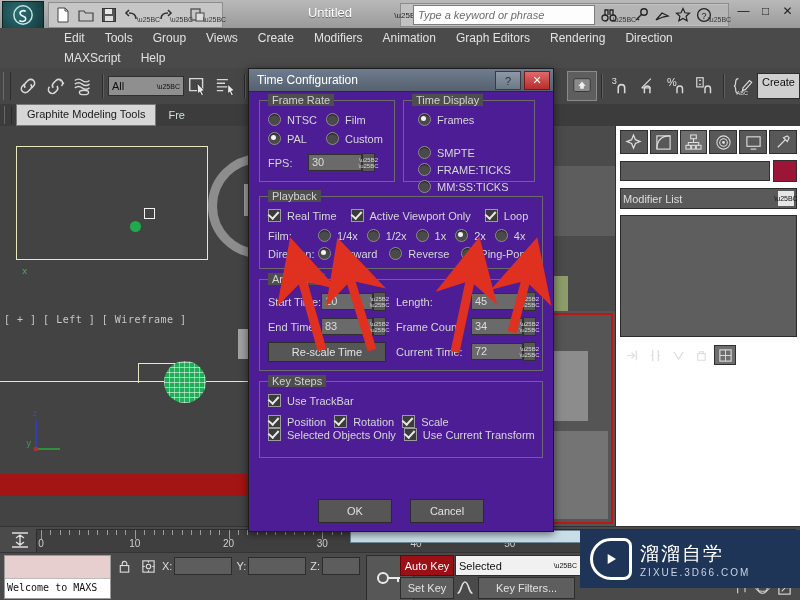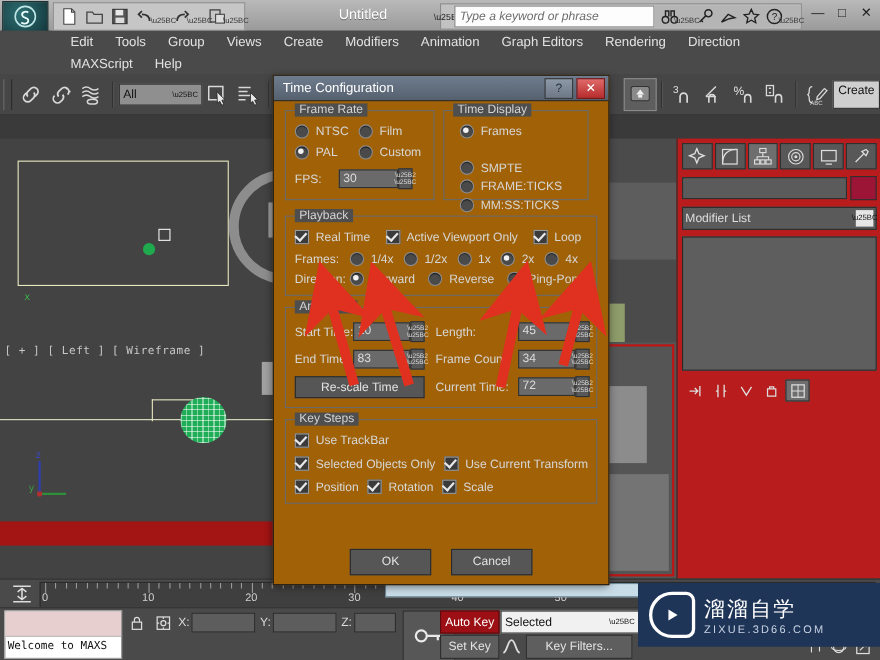--- a/index.html
+++ b/index.html
@@ -88,21 +88,21 @@
   .hline{position:absolute;height:1px;background:#e6e6c8;}
   .tripod{position:absolute;font-family:"DejaVu Sans Mono",monospace;font-size:9px;}
   .ring{position:absolute;border-radius:50%;border:9px solid #9a9a9a;opacity:.85;}
   .greybox{position:absolute;background:#b9b9b9;}
   .greybox2{position:absolute;background:#8e8e8e;}
   .floor{position:absolute;background:#6d6d6d;}
   .redband{position:absolute;background:#a31414;}
   .greenbox{position:absolute;background:#9fb072;}
 
   
-  .cmdpanel{position:absolute;left:615px;top:126px;width:185px;height:400px;background:#b91c1c;
+  .cmdpanel{position:absolute;left:615px;top:126px;width:185px;height:400px;background:#ffffff;
     border-left:1px solid #2e2e2e;}
   .cptabs{display:flex;align-items:center;padding:4px 4px 2px 4px;gap:2px;}
   .cptab{width:26px;height:22px;background:#585858;border:1px solid #2f2f2f;
     display:flex;align-items:center;justify-content:center;color:#e0e0e0;}
   .cptab.sel{background:#6e6e6e;}
   .cptab svg{width:17px;height:17px}
   .cpnamerow{display:flex;align-items:center;padding:4px;gap:3px;}
   .cpname{flex:1;height:18px;background:#5b5b5b;border:1px solid #2f2f2f;}
   .cpcolor{width:22px;height:20px;background:#9c1436;border:1px solid #2f2f2f;}
   .cpmodrow{padding:2px 4px;}
@@ -166,21 +166,21 @@
   .watermark{position:absolute;left:580px;top:530px;width:220px;height:58px;
     background:#1f3557;display:flex;align-items:center;gap:8px;padding-left:10px;}
   .wmicon{width:36px;height:36px;border:3px solid #ffffff;border-radius:50% 8px 8px 50%;
     display:flex;align-items:center;justify-content:center;color:#fff;}
   .wmtxt{display:flex;flex-direction:column;}
   .wmcn{color:#ffffff;font-size:19px;letter-spacing:2px;font-family:"DejaVu Sans",sans-serif;}
   .wmen{color:#c8d3e4;font-size:10px;letter-spacing:2px;}
 
   
   .dlg{position:absolute;left:248px;top:68px;width:304px;height:462px;
-    background:#a16207;border:1px solid #1d1d1d;box-shadow:0 2px 8px rgba(0,0,0,.55);}
+    background:#4c1d95;border:1px solid #1d1d1d;box-shadow:0 2px 8px rgba(0,0,0,.55);}
   .dlgtitle{height:22px;background:linear-gradient(#6e7c8e,#56616f);
     border-bottom:1px solid #2b2b2b;display:flex;align-items:center;
     padding-left:8px;color:#ffffff;font-size:12px;position:relative;}
   .dlgtbtns{position:absolute;right:3px;top:2px;display:flex;gap:3px;}
   .dlgtb{width:24px;height:17px;border:1px solid #3a3a3a;background:linear-gradient(#8e99a8,#6d7785);
     color:#27303b;font-size:11px;display:flex;align-items:center;justify-content:center;}
   .dlgtb.close{background:linear-gradient(#e06a6a,#b72c2c);color:#fff;border-color:#7a1818;}
   .dlgbody{padding:8px 10px;}
   .grp{border:1px solid #6a6a6a;margin-bottom:8px;position:relative;padding:12px 8px 8px 8px;}
   .grp > .glab{position:absolute;left:8px;top:-7px;background:#4e4e4e;padding:0 4px;
@@ -407,20 +407,25 @@
     <div class="tbtn">
       <svg viewBox="0 0 24 24">
           <path d="M7 4q-3 0-3 4t-2 4q2 0 2 4t3 4" fill="none" stroke="#d8d8d8" stroke-width="1.3"></path>
           <path d="M12 14l7-8 2.5 2-7 8-3 1z" fill="none" stroke="#d8d8d8" stroke-width="1.3"></path>
           <text x="5" y="22" font-size="6" fill="#d8d8d8">ABC</text>
         </svg>
     </div>
     <div class="createbtn">Create</div>
   </div>
 
+  <div class="ribbon">
+    <div class="rgrip"></div>
+    <div class="rtab">Graphite Modeling Tools</div>
+    <div class="rtab2">Fre</div>
+  </div>
 
   <div class="vpcol">
 
     <div class="vp top">
       <div class="selbox" style="left:16px;top:20px;width:190px;height:112px;"></div>
 
       <div class="greendot" style="left:130px;top:95px;"></div>
       <div class="whsq" style="left:144px;top:82px;"></div>
       <div class="ring" style="left:208px;top:28px;width:86px;height:86px;"></div>
       <div class="greybox" style="left:244px;top:58px;width:34px;height:32px;opacity:.75"></div>
@@ -819,21 +824,21 @@
             <div style="display: flex; align-items: center;">
               <span class="chk on"></span>
               <span class="lbl">Active Viewport Only</span>
             </div>
             <div style="display: flex; align-items: center;">
               <span class="chk on"></span>
               <span class="lbl">Loop</span>
             </div>
           </div>
         <div class="row" style="gap:6px;margin-bottom:5px;">
-          <span class="lbl" style="margin-left:0;width:44px;">Frames:</span>
+          <span class="lbl" style="margin-left:0;width:44px;">Film:</span>
           <div style="display:flex;gap:9px;" id="speed-opts">
               <div style="display: flex; align-items: center;">
                 <span class="radio"></span>
                 <span class="lbl">1/4x</span>
               </div>
               <div style="display: flex; align-items: center;">
                 <span class="radio"></span>
                 <span class="lbl">1/2x</span>
               </div>
               <div style="display: flex; align-items: center;">
@@ -929,42 +934,42 @@
           </div>
         </div>
       </div>
 
       <div class="grp" style="margin-top:10px;">
         <div class="glab">Key Steps</div>
         <div class="row" style="margin-bottom:8px;">
           <span class="chk on"></span>
           <span class="lbl">Use TrackBar</span>
         </div>
+        <div class="row" id="keysteps-row2" style="gap:8px;margin-bottom:0;">
+            <div style="display: flex; align-items: center;">
+              <span class="chk on"></span>
+              <span class="lbl">Position</span>
+            </div>
+            <div style="display: flex; align-items: center;">
+              <span class="chk on"></span>
+              <span class="lbl">Rotation</span>
+            </div>
+            <div style="display: flex; align-items: center;">
+              <span class="chk on"></span>
+              <span class="lbl">Scale</span>
+            </div>
+          </div>
         <div class="row" id="keysteps-row1" style="gap:8px;margin-bottom:8px;">
             <div style="display: flex; align-items: center;">
               <span class="chk on"></span>
               <span class="lbl">Selected Objects Only</span>
             </div>
             <div style="display: flex; align-items: center;">
               <span class="chk on"></span>
               <span class="lbl">Use Current Transform</span>
-            </div>
-          </div>
-        <div class="row" id="keysteps-row2" style="gap:8px;margin-bottom:0;">
-            <div style="display: flex; align-items: center;">
-              <span class="chk on"></span>
-              <span class="lbl">Position</span>
-            </div>
-            <div style="display: flex; align-items: center;">
-              <span class="chk on"></span>
-              <span class="lbl">Rotation</span>
-            </div>
-            <div style="display: flex; align-items: center;">
-              <span class="chk on"></span>
-              <span class="lbl">Scale</span>
             </div>
           </div>
       </div>
 
     </div>
     <div class="dlgfoot">
       <div class="btn" style="width:72px;height:22px;">OK</div>
       <div class="btn" style="width:72px;height:22px;">Cancel</div>
     </div>
   </div>

